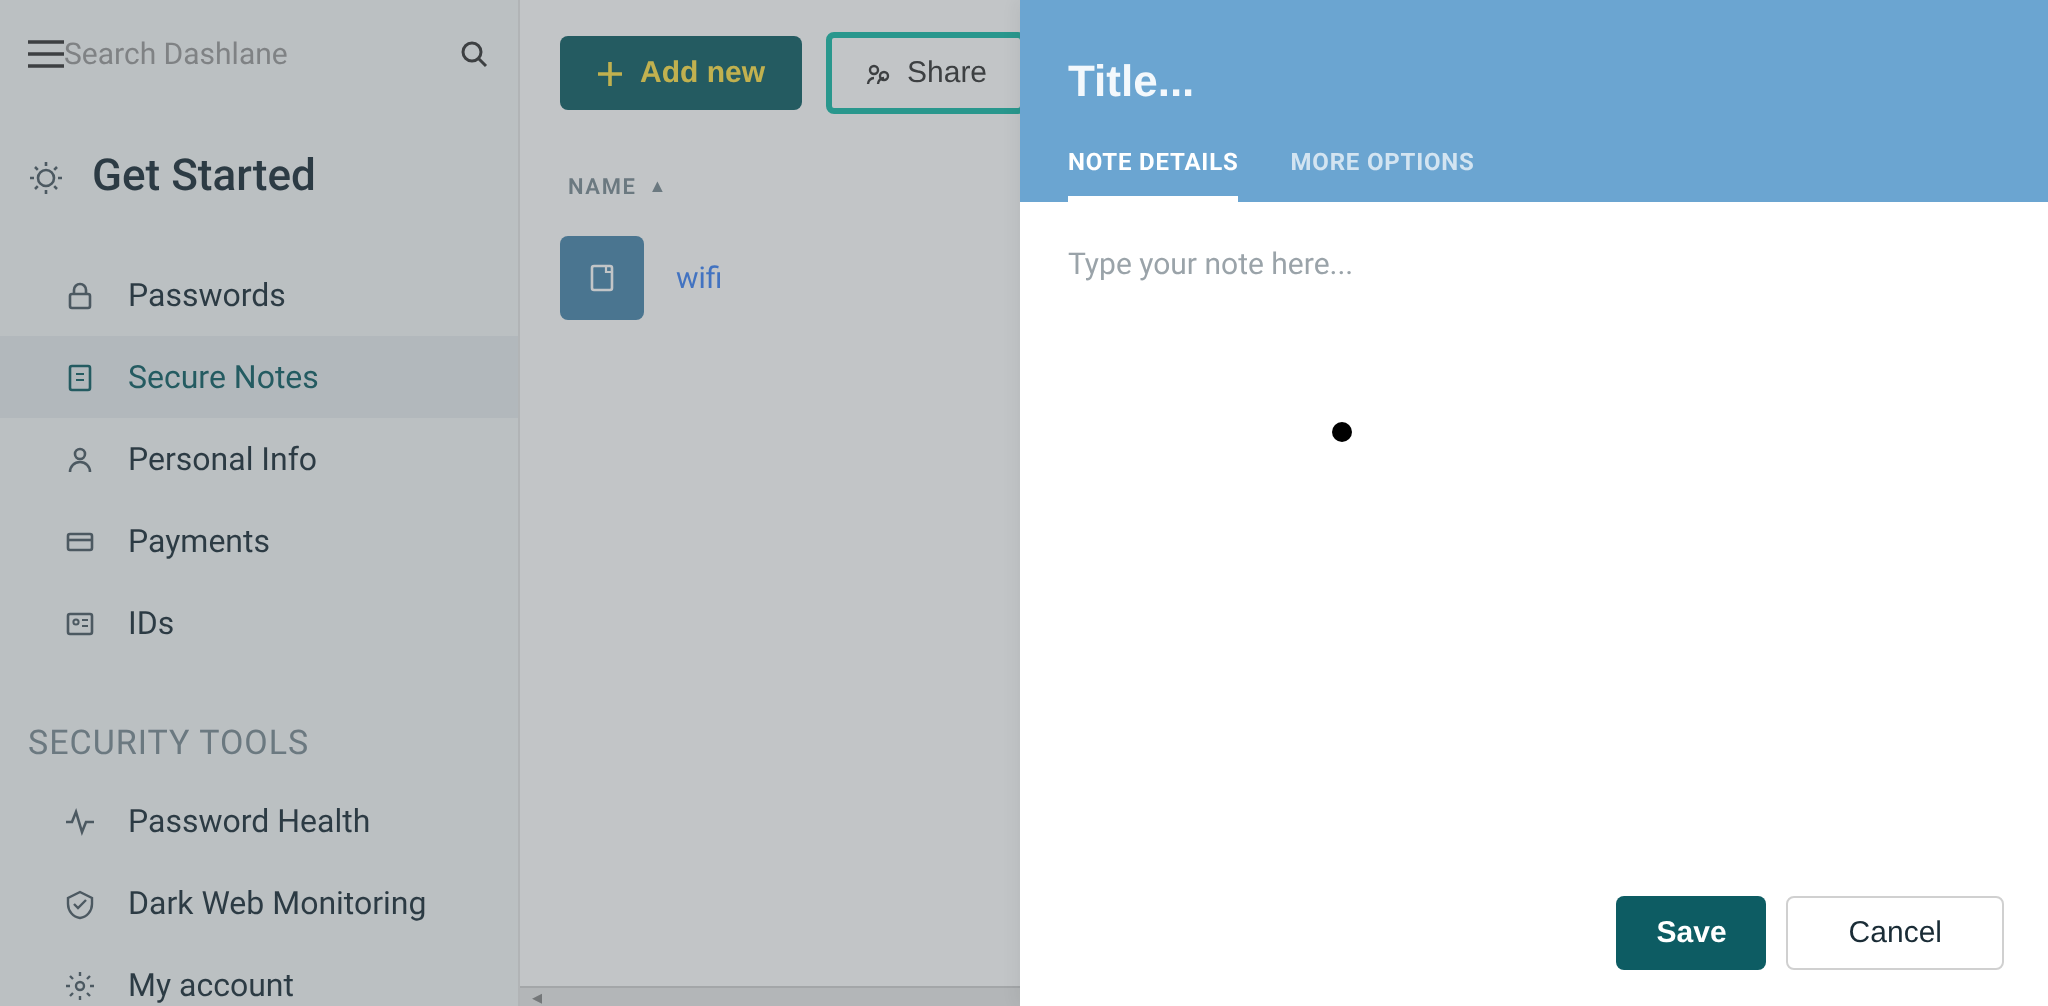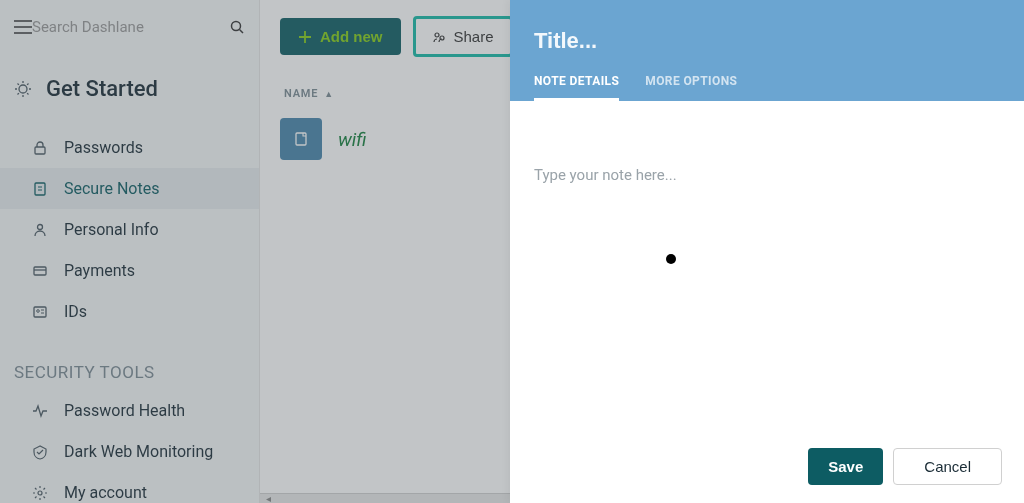--- a/index.html
+++ b/index.html
@@ -21,46 +21,46 @@
     .nav-item { display: flex; align-items: center; gap: 14px; padding: 11px 32px; font-size: 16px; color: #1a2c36; cursor: pointer; }
     .nav-item.active { background: #e6ecef; color: #0d5c63; }
     .nav-item.active .nav-icon { color: #0d5c63; }
     .nav-icon { width: 18px; display: flex; color: #4a5a63; }
     
     .nav-section-label { font-size: 17px; letter-spacing: 0.5px; color: #7a8a93; padding: 30px 14px 8px 14px; font-weight: 400; }
     
     
     .list-area { flex: 1; background: #fff; display: flex; flex-direction: column; position: relative; min-width: 0; }
     .list-toolbar { display: flex; gap: 12px; padding: 16px 20px; align-items: center; }
-    .btn-add { background: #0d5c63; color: #84cc16; border: none; border-radius: 4px; padding: 10px 18px; font-size: 15px; font-weight: 600; display: flex; align-items: center; gap: 8px; cursor: pointer; }
+    .btn-add { background: #0d5c63; color: #fde047; border: none; border-radius: 4px; padding: 10px 18px; font-size: 15px; font-weight: 600; display: flex; align-items: center; gap: 8px; cursor: pointer; }
     .btn-share { background: #fff; color: #333; border: 3px solid #14b8a6; border-radius: 4px; padding: 9px 16px; font-size: 15px; font-weight: 500; display: flex; align-items: center; gap: 8px; cursor: pointer; }
     
     .column-header { padding: 14px 24px 10px 24px; font-size: 11px; font-weight: 600; letter-spacing: 0.8px; color: #7a8a93; display: flex; align-items: center; gap: 6px; }
     .sort-arrow { font-size: 9px; }
     
     .note-row { display: flex; align-items: center; gap: 16px; padding: 8px 20px; cursor: pointer; }
     .note-tile { width: 42px; height: 42px; background: #4784ab; border-radius: 4px; display: flex; align-items: center; justify-content: center; color: #fff; }
-    .note-name { font-size: 19px; color: #15803d; font-style: italic; }
+    .note-name { font-size: 15px; color: #3b82f6; }
     
     .resize-handle { position: absolute; bottom: 0; left: 0; right: 0; height: 10px; background: #e9e9e9; border-top: 1px solid #d0d0d0; display: flex; align-items: center; padding-left: 6px; }
     .resize-chevron { color: #888; font-size: 10px; }
     
     
     .dim-overlay { position: absolute; top: 0; left: 0; width: 510px; height: 503px; background: rgba(80,90,95,0.35); pointer-events: none; }
     
     
     .right-panel { position: absolute; right: 0; top: 0; width: 514px; height: 503px; background: #fff; display: flex; flex-direction: column; box-shadow: -2px 0 8px rgba(0,0,0,0.05); }
     .panel-header { background: #6ba5d1; color: #fff; padding: 28px 24px 0 24px; }
     .title-input { background: transparent; border: none; color: #fff; font-size: 22px; font-weight: 700; width: 100%; outline: none; }
     .title-input::placeholder { color: rgba(255,255,255,0.92); }
     .panel-tabs { display: flex; gap: 26px; margin-top: 20px; }
     .panel-tab { font-size: 12px; font-weight: 700; letter-spacing: 0.4px; padding-bottom: 10px; cursor: pointer; color: rgba(255,255,255,0.7); border-bottom: 3px solid transparent; }
     .panel-tab.active { color: #fff; border-bottom-color: #fff; }
     
-    .note-body { flex: 1; padding: 22px 24px; position: relative; margin-top: 43px; }
+    .note-body { flex: 1; padding: 22px 24px; position: relative; }
     .note-textarea { width: 100%; height: 100%; border: none; resize: none; font-size: 15px; color: #333; outline: none; font-family: inherit; }
     .note-textarea::placeholder { color: #9aa3a9; }
     .black-dot { position: absolute; top: 110px; left: 156px; width: 10px; height: 10px; background: #000; border-radius: 50%; }
     
     .panel-footer { display: flex; justify-content: flex-end; gap: 10px; padding: 14px 22px 18px 22px; }
     .btn-save { background: #0d5c63; color: #fff; border: none; border-radius: 4px; padding: 9px 20px; font-size: 15px; font-weight: 600; cursor: pointer; margin-left: 48px; }
     .btn-cancel { background: #fff; color: #1a2c36; border: 1px solid #d0d0d0; border-radius: 4px; padding: 9px 30px; font-size: 15px; font-weight: 500; cursor: pointer; }
     
     svg { display: block; }
   </style>

